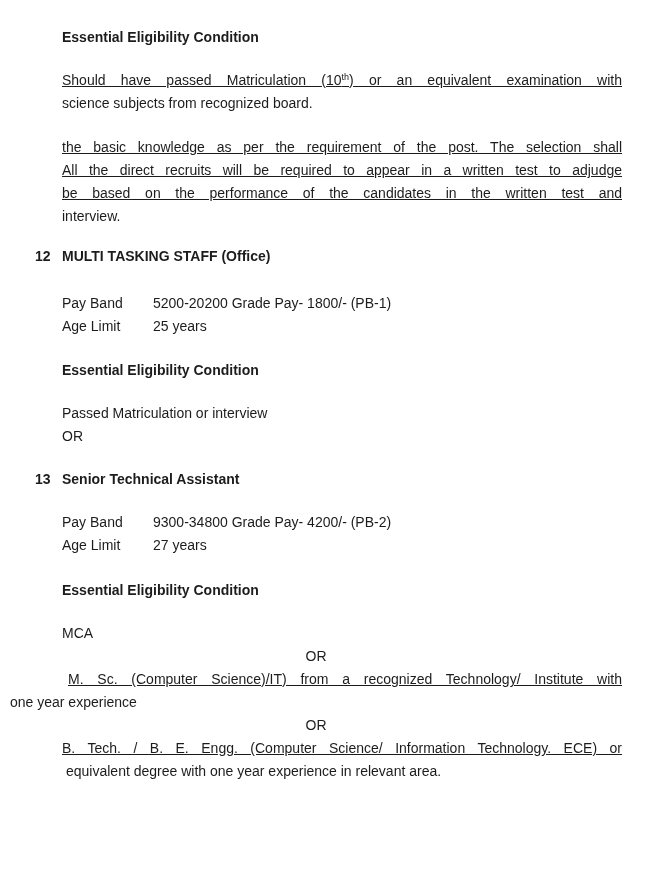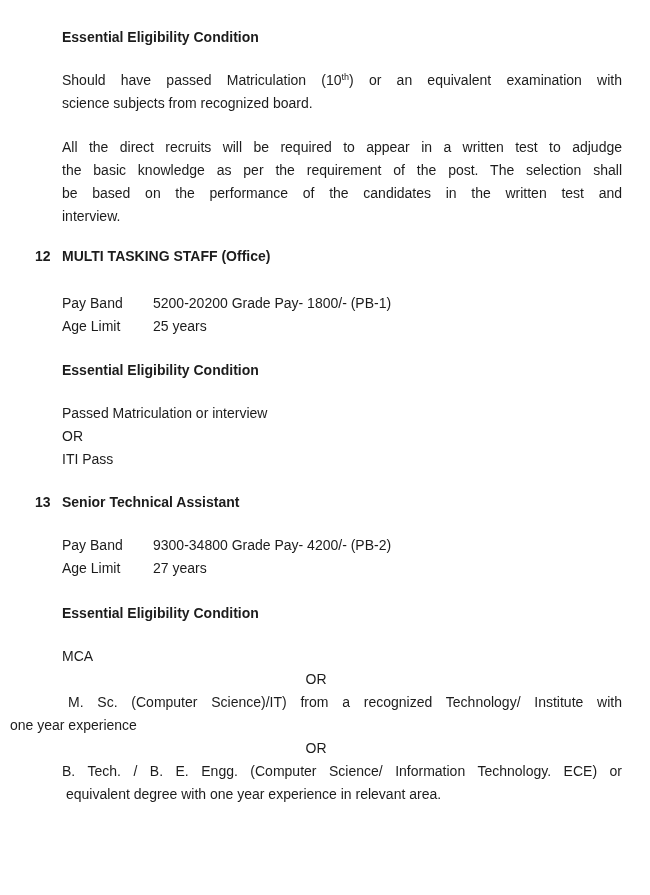--- a/index.html
+++ b/index.html
@@ -16,20 +16,21 @@
     box-sizing: border-box;
     width: 650px; height: 738px;
     padding: 26px 28px 6px 62px;
   }
   .b { font-weight: 700; }
   .line { text-align: left; }
   
   .jline {
     text-align: justify;
     text-align-last: justify;
+    text-decoration: underline;
     -moz-text-align-last: justify;
   }
   .kv-label { display: inline-block; width: 91px; }
   .sec { font-weight: 700; margin-left: -27px; }
   .sec-num { display: inline-block; width: 27px; }
   sup { font-size: 9px; line-height: 0; vertical-align: 5px; }
   
   .wide { margin-left: -52px; }
   .or-center { margin-left: -52px; text-align: center; }
   .msc-first { margin-left: -52px; text-indent: 58px; }
@@ -46,40 +47,39 @@
 <div class="page">
 
   <div class="line b">Essential Eligibility Condition</div>
 
   <div class="mt20">
     <div class="jline"><span>Should have passed Matriculation (10</span><sup>th</sup><span>) or an equivalent examination with</span></div>
     <div class="line">science subjects from recognized board.</div>
   </div>
 
   <div class="mt21">
+    <div class="jline">the basic knowledge as per the requirement of the post. The selection shall</div>
     <div class="jline">All the direct recruits will be required to appear in a written test to adjudge</div>
-    <div class="jline">the basic knowledge as per the requirement of the post. The selection shall</div>
     <div class="jline">be based on the performance of the candidates in the written test and</div>
     <div class="line">interview.</div>
   </div>
 
   <div class="sec mt17">
     <span class="sec-num">12</span><span>MULTI TASKING STAFF (Office)</span>
   </div>
 
   <div class="mt24">
     <div class="line"><span class="kv-label">Pay Band</span><span>5200-20200 Grade Pay- 1800/- (PB-1)</span></div>
     <div class="line"><span class="kv-label">Age Limit</span><span>25 years</span></div>
   </div>
 
   <div class="line b mt21">Essential Eligibility Condition</div>
   <div class="mt20">
     <div class="line">Passed Matriculation or interview</div>
     <div class="line">OR</div>
-    <div class="line">ITI Pass</div>
   </div>
 
   <div class="sec mt20">
     <span class="sec-num">13</span><span>Senior Technical Assistant</span>
   </div>
 
   <div class="mt20">
     <div class="line"><span class="kv-label">Pay Band</span><span>9300-34800 Grade Pay- 4200/- (PB-2)</span></div>
     <div class="line"><span class="kv-label">Age Limit</span><span>27 years</span></div>
   </div>

